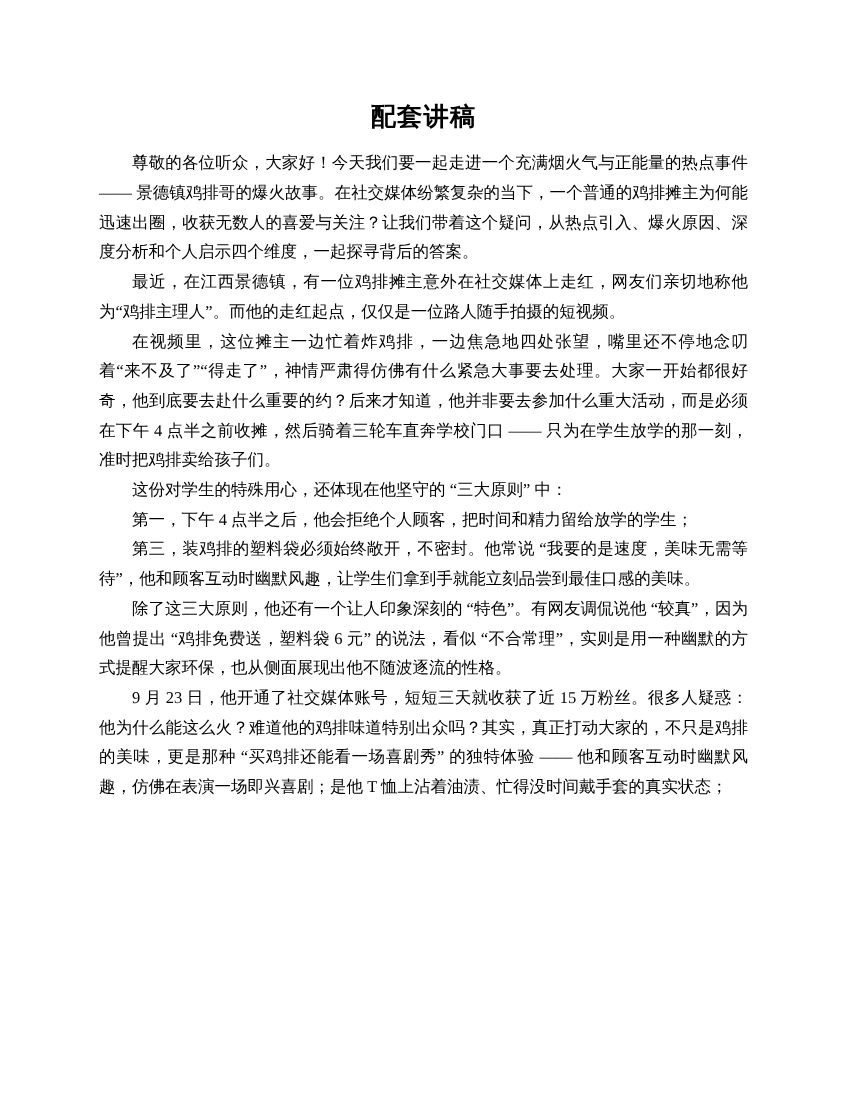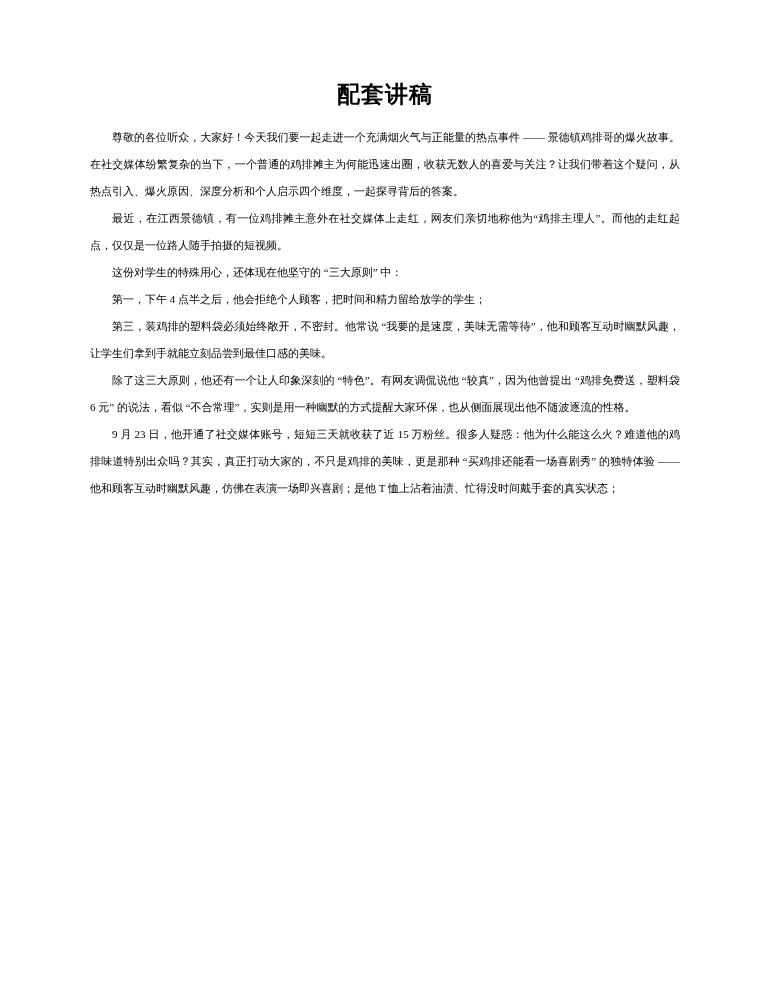--- a/index.html
+++ b/index.html
@@ -4,57 +4,58 @@
 <style>
   html, body {
     margin: 0;
     padding: 0;
     background: #ffffff;
   }
   .page {
     position: relative;
     width: 770px;
     height: 860px;
-    margin: 0 auto;
+    margin: 12px auto;
     background: #ffffff;
     box-sizing: border-box;
     padding: 80px 90px 40px 90px;
     font-family: "Liberation Serif", "DejaVu Serif", serif;
     color: #000000;
     overflow: hidden;
   }
   .doc-title {
     margin: 0 0 14px 0;
     text-align: center;
     font-size: 23px;
     line-height: 30px;
     font-weight: bold;
     letter-spacing: 1px;
   }
   .doc-body p, .doc-body h2 {
     margin: 0;
-    font-size: 11px;
+    font-size: 15px;
     line-height: 27px;
     text-align: justify;
     text-justify: inter-ideograph;
     text-indent: 2em;
     font-weight: normal;
     word-break: break-all;
   }
   .doc-body h2.heading {
     font-weight: bold;
   }
 </style>
 </head>
 <body>
 
 <div class="page">
   <h1 class="doc-title">配套讲稿</h1>
   <div class="doc-body">
       <p>尊敬的各位听众，大家好！今天我们要一起走进一个充满烟火气与正能量的热点事件 —— 景德镇鸡排哥的爆火故事。在社交媒体纷繁复杂的当下，一个普通的鸡排摊主为何能迅速出圈，收获无数人的喜爱与关注？让我们带着这个疑问，从热点引入、爆火原因、深度分析和个人启示四个维度，一起探寻背后的答案。</p>
       <p>最近，在江西景德镇，有一位鸡排摊主意外在社交媒体上走红，网友们亲切地称他为“鸡排主理人”。而他的走红起点，仅仅是一位路人随手拍摄的短视频。</p>
+      <p>在视频里，这位摊主一边忙着炸鸡排，一边焦急地四处张望，嘴里还不停地念叨着“来不及了”“得走了”，神情严肃得仿佛有什么紧急大事要去处理。大家一开始都很好奇，他到底要去赴什么重要的约？后来才知道，他并非要去参加什么重大活动，而是必须在下午 4 点半之前收摊，然后骑着三轮车直奔学校门口 —— 只为在学生放学的那一刻，准时把鸡排卖给孩子们。</p>
       <p>这份对学生的特殊用心，还体现在他坚守的 “三大原则” 中：</p>
       <p>第一，下午 4 点半之后，他会拒绝个人顾客，把时间和精力留给放学的学生；</p>
       <p>第三，装鸡排的塑料袋必须始终敞开，不密封。他常说 “我要的是速度，美味无需等待”，他和顾客互动时幽默风趣，让学生们拿到手就能立刻品尝到最佳口感的美味。</p>
       <p>除了这三大原则，他还有一个让人印象深刻的 “特色”。有网友调侃说他 “较真”，因为他曾提出 “鸡排免费送，塑料袋 6 元” 的说法，看似 “不合常理”，实则是用一种幽默的方式提醒大家环保，也从侧面展现出他不随波逐流的性格。</p>
       <p>9 月 23 日，他开通了社交媒体账号，短短三天就收获了近 15 万粉丝。很多人疑惑：他为什么能这么火？难道他的鸡排味道特别出众吗？其实，真正打动大家的，不只是鸡排的美味，更是那种 “买鸡排还能看一场喜剧秀” 的独特体验 —— 他和顾客互动时幽默风趣，仿佛在表演一场即兴喜剧；是他 T 恤上沾着油渍、忙得没时间戴手套的真实状态；</p>
     </div>
 </div>
 
 </body></html>

